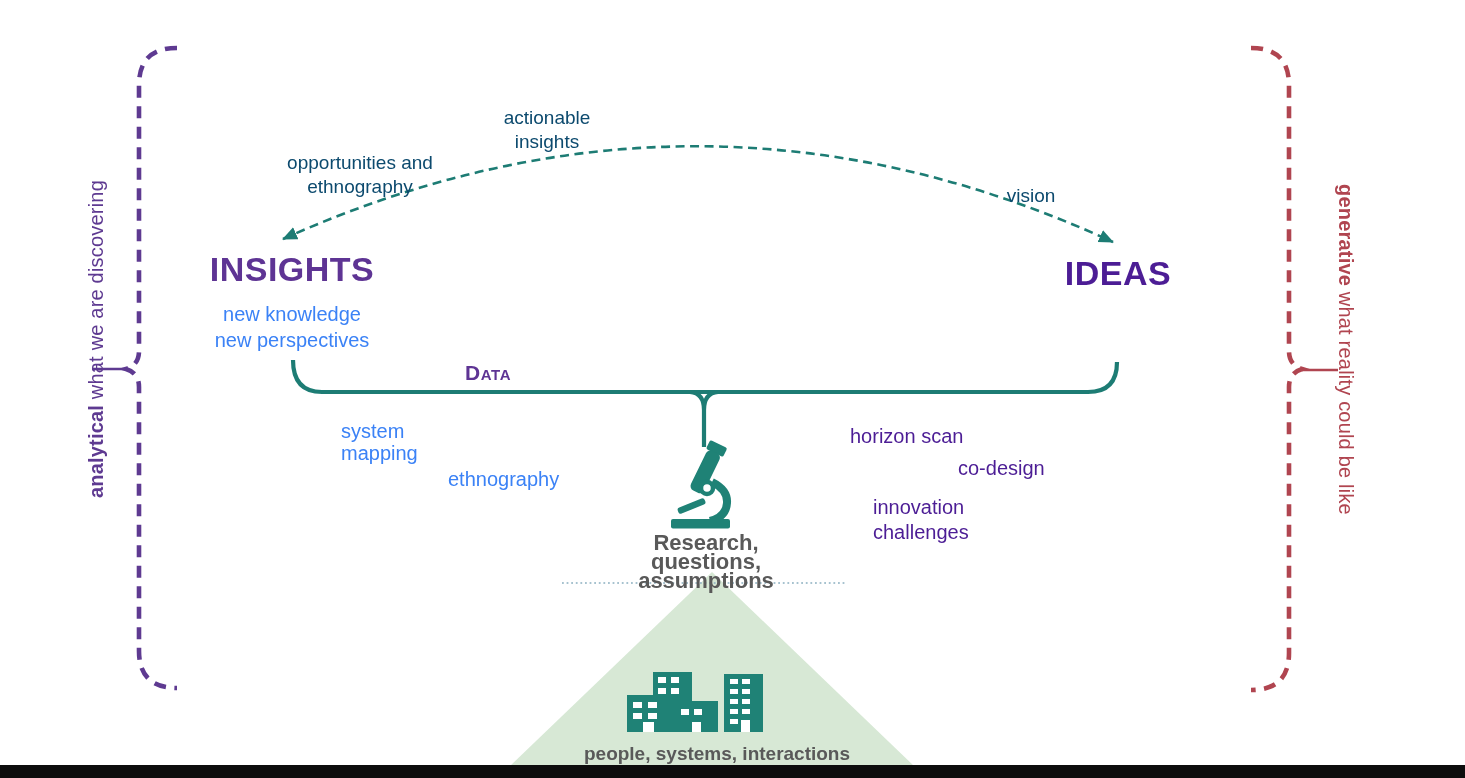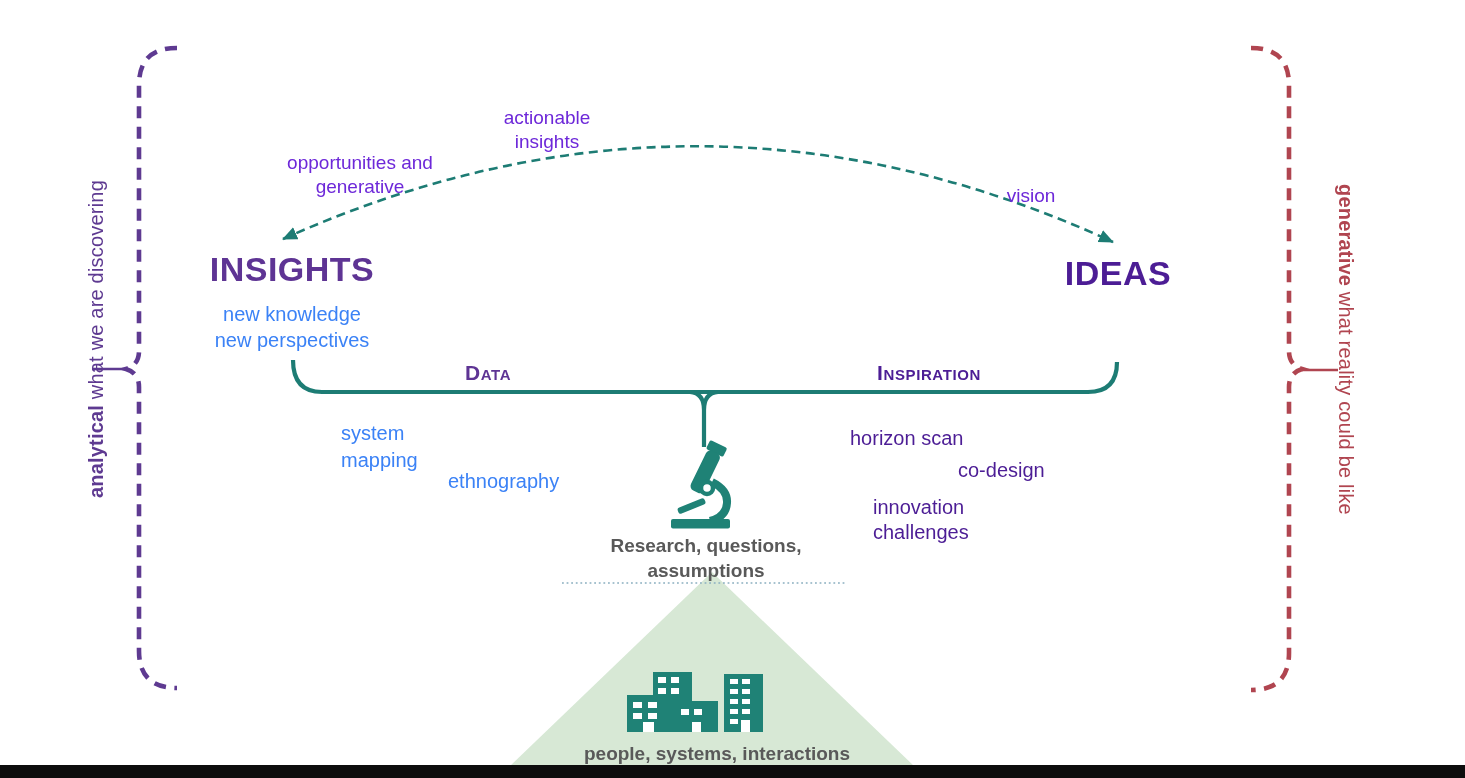--- a/index.html
+++ b/index.html
@@ -3,31 +3,31 @@
 <meta charset="utf-8">
 <style>
   html,body{margin:0;padding:0;background:#ffffff;}
   #canvas{
     position:relative;width:1465px;height:778px;background:#ffffff;overflow:hidden;
     font-family:"Liberation Sans",sans-serif;
   }
   #layer-svg{position:absolute;left:0;top:0;}
   .t{position:absolute;white-space:pre-line;line-height:24px;}
   .c{text-align:center;}
-  .teal{color:#6d28d9;}
+  .teal{color:#0c4a6e;}
   .purple{color:#3b82f6;}
   .purple-dark{color:#5e3494;}
   .red{color:#4c1d95;}
   .gray{color:#595959;}
   .f19{font-size:19px;}
   .f20{font-size:20px;line-height:26px;}
   .title{font-size:34px;font-weight:bold;line-height:40px;letter-spacing:.5px;}
   .smallcaps{font-variant:small-caps;font-weight:bold;font-size:21px;letter-spacing:.6px;}
-  .method{font-size:20px;line-height:27px;}
-  .cap-sm{font-size:19px;font-weight:bold;line-height:25px;}
+  .method{font-size:20px;line-height:22px;}
+  .cap-sm{font-size:22px;font-weight:bold;line-height:19px;}
   .cap-lg{font-size:19px;font-weight:bold;}
   .vtext-left{
     position:absolute;writing-mode:vertical-rl;transform:rotate(180deg);
     font-size:20px;white-space:nowrap;color:#5e3a91;letter-spacing:.2px;
   }
   .vtext-right{
     position:absolute;writing-mode:vertical-rl;
     font-size:20px;white-space:nowrap;color:#b04550;letter-spacing:.2px;
   }
   .vbold{font-weight:bold;}
@@ -112,33 +112,32 @@
           <rect x="742" y="699" width="8" height="5"></rect>
         <rect x="730" y="709" width="8" height="5"></rect>
           <rect x="742" y="709" width="8" height="5"></rect>
         <rect x="730" y="719" width="8" height="5"></rect>
         <rect x="741" y="720" width="9" height="12"></rect>
       </g>
     </g>
   </svg>
 
   <div class="t c teal f19" style="left:255px;top:151px;width:210px;">opportunities and
-generative</div>
+ethnography</div>
   <div class="t c teal f19" style="left:462px;top:106px;width:170px;">actionable
 insights</div>
   <div class="t c teal f19" style="left:976px;top:184px;width:110px;">vision</div>
 
   <div class="t c title purple-dark" style="left:192px;top:249px;width:200px;">INSIGHTS</div>
   <div class="t c f20 purple" style="left:192px;top:301px;width:200px;">new knowledge
 new perspectives</div>
 
   <div class="t c title red" style="left:1018px;top:253px;width:200px;">IDEAS</div>
 
   <div class="t c smallcaps purple-dark" style="left:408px;top:361px;width:160px;">Data</div>
-  <div class="t c smallcaps red" style="left:829px;top:361px;width:200px;">Inspiration</div>
 
   <div class="t method purple" style="left:341px;top:420px;">system
 mapping</div>
   <div class="t method purple" style="left:448px;top:468px;">ethnography</div>
 
   <div class="t method red" style="left:850px;top:425px;">horizon scan</div>
   <div class="t method red" style="left:958px;top:457px;">co-design</div>
   <div class="t method red" style="left:873px;top:495px;line-height:25px;">innovation
 challenges</div>
 

